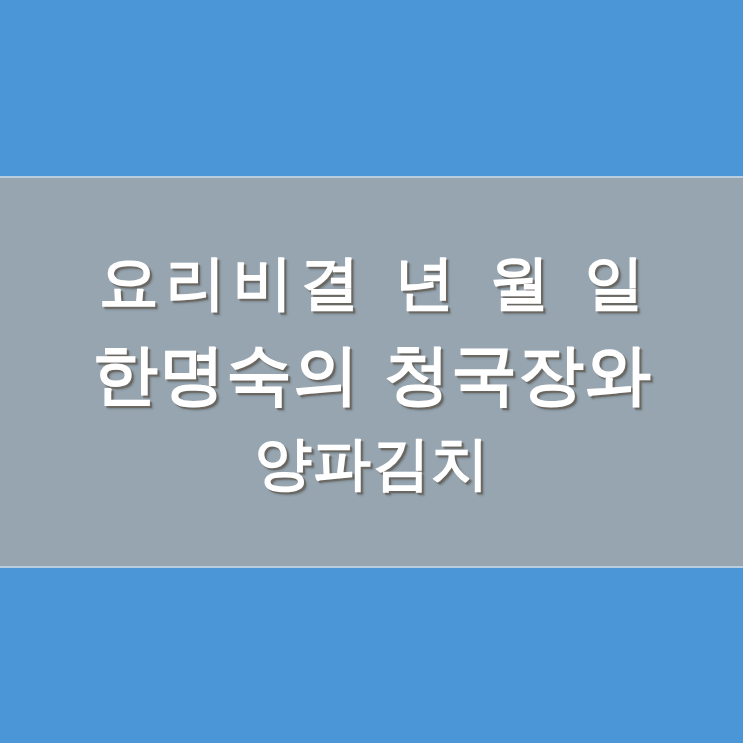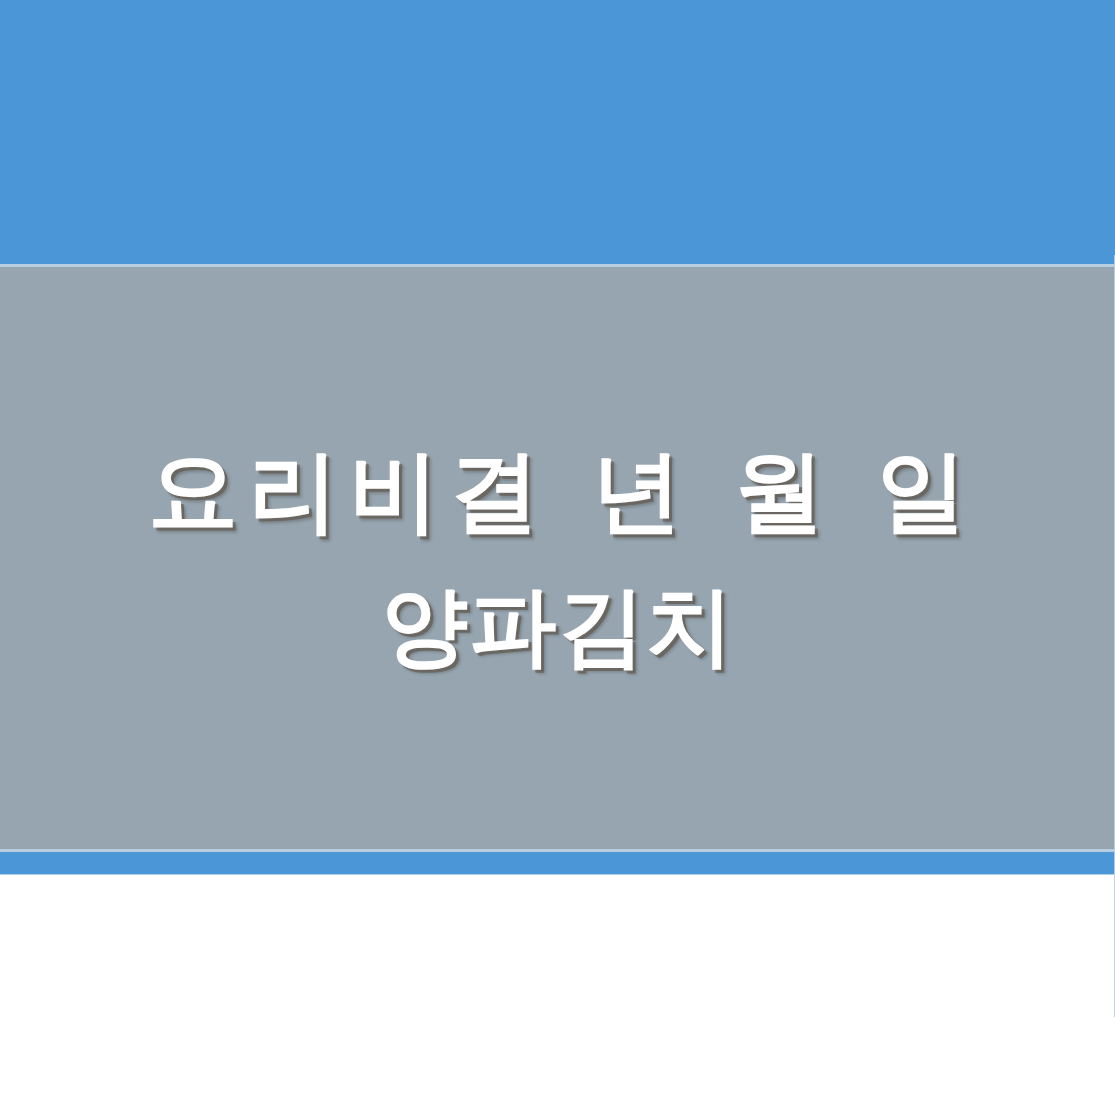--- a/index.html
+++ b/index.html
@@ -4,21 +4,21 @@
 <style>
   html, body {
     margin: 0;
     padding: 0;
     background: #ffffff;
   }
 
   #canvas {
     position: relative;
     width: 743px;
-    height: 583px;
+    height: 743px;
     overflow: hidden;
     background: #4a96d6; 
     font-family: "DejaVu Sans", "Liberation Sans", sans-serif;
   }
 
   
   .band {
     position: absolute;
     left: 0;
     width: 743px;
@@ -82,18 +82,19 @@
 <div id="canvas">
 
   <div class="band band-top"></div>
 
   <div class="band band-bottom"></div>
 
   <div id="panel">
 
     <div class="title-line line-1">요리비결 년 월 일</div>
 
+    <div class="title-line line-2">한명숙의 청국장와</div>
 
     <div class="title-line line-3">양파김치</div>
 
   </div>
 
 </div>
 
 </body></html>

